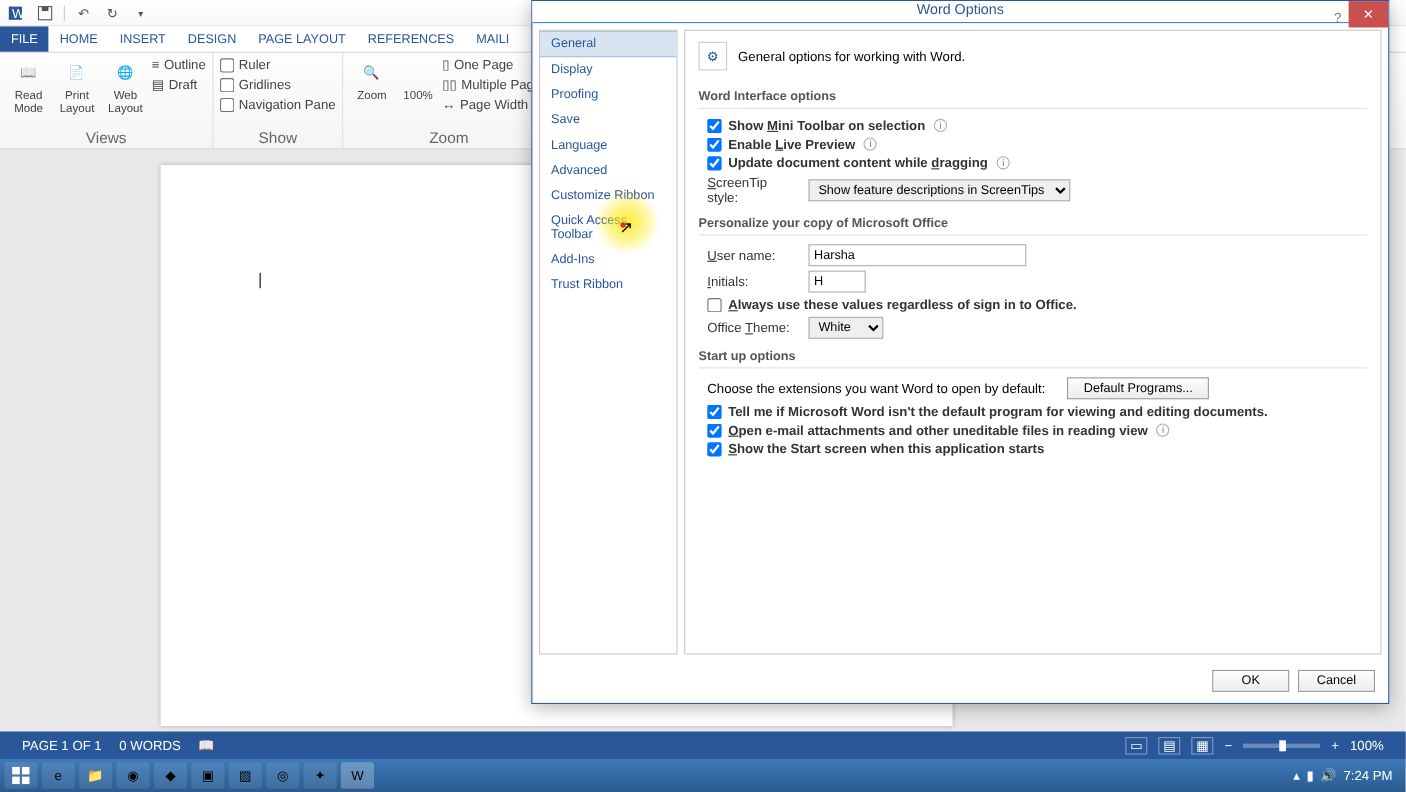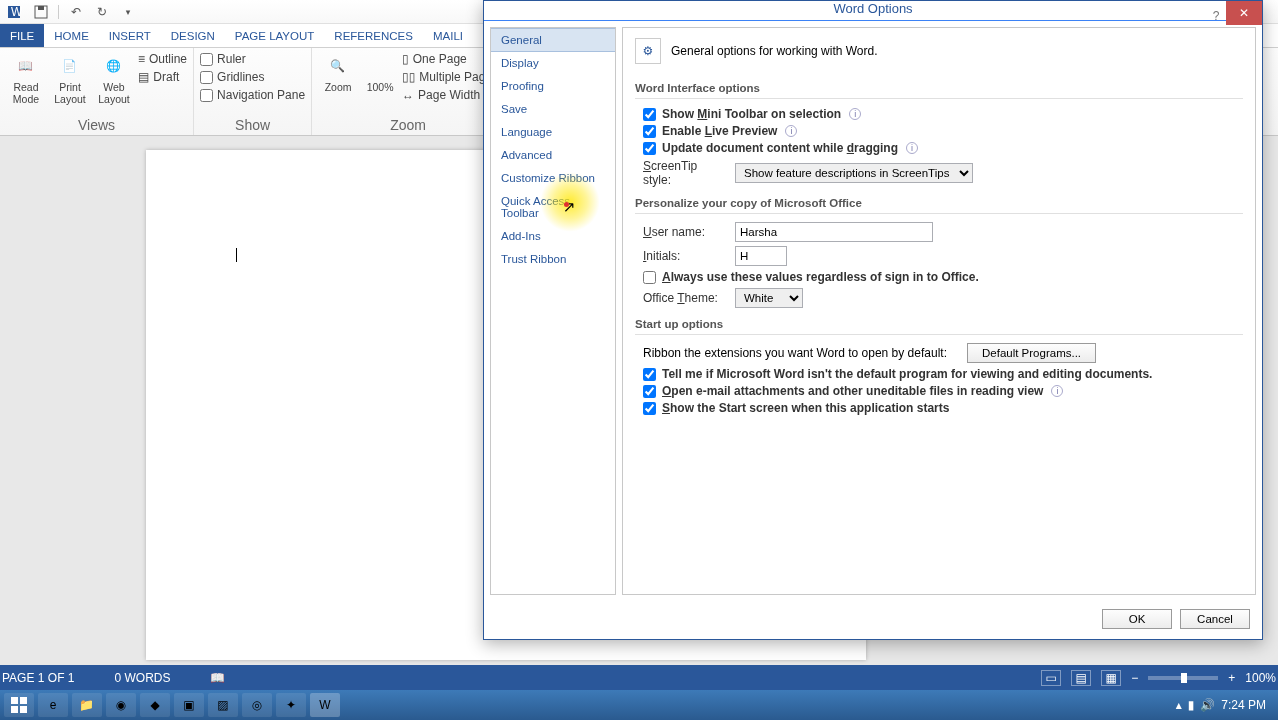--- a/index.html
+++ b/index.html
@@ -26,21 +26,21 @@
 .chkcol { display: flex; flex-direction: column; justify-content: flex-start; gap: 4px; padding-top: 2px; }
 .chkrow { display: flex; align-items: center; gap: 4px; font-size: 11.5px; color: #444; cursor: pointer; }
 .chkrow input { width: 13px; height: 13px; }
 
 
 .docarea { position: absolute; top: 136px; left: 0; right: 0; bottom: 25px; background: #e8e8e8; }
 .page { position: absolute; top: 14px; left: 146px; width: 720px; height: 510px; background: #fff; box-shadow: 0 0 4px rgba(0,0,0,.25); }
 .cursor { position: absolute; top: 98px; left: 90px; width: 1px; height: 14px; background: #000; }
 
 
-.statusbar { position: absolute; bottom: 0; left: 0; right: 0; height: 25px; background: #2a579a; color: #fff; display: flex; align-items: center; padding: 0 2px; font-size: 11px; gap: 24px; }
+.statusbar { position: absolute; bottom: 0; left: 0; right: 0; height: 25px; background: #2a579a; color: #fff; display: flex; align-items: center; padding: 0 20px; font-size: 11px; }
 .statusbar .seg { margin-right: 16px; }
 .statusbar .right { margin-left: auto; display: flex; align-items: center; gap: 10px; }
 .statusbar .vbtn { width: 20px; height: 16px; border: 1px solid rgba(255,255,255,.4); display: flex; align-items: center; justify-content: center; cursor: pointer; }
 
 
 .taskbar { position: absolute; bottom: 0; left: 0; right: 0; height: 30px; background: linear-gradient(#3d7ab8,#2a5a8f); display: flex; align-items: center; padding: 0 4px; gap: 4px; z-index: 50; }
 .taskbar .tbtn { width: 30px; height: 24px; background: rgba(255,255,255,.1); display: flex; align-items: center; justify-content: center; cursor: pointer; border-radius: 2px; }
 .taskbar .tray { margin-left: auto; display: flex; align-items: center; gap: 6px; color: #fff; font-size: 10.5px; padding-right: 8px; }
 
 
@@ -299,21 +299,21 @@
           <input type="checkbox" style="">
           <label><u class="ak">A</u>lways use these values regardless of sign in to Office.</label>
         </div>
       <div class="fldrow">
           <span class="lbl">Office <u class="ak">T</u>heme:</span>
           <select style="width:68px"><option>White</option></select>
         </div>
 
       <div class="section-head">Start up options</div>
       <div class="fldrow" style="margin-left:8px">
-          <span style="width:auto;margin-right:8px">Ribbon the extensions you want Word to open by default:</span>
+          <span style="width:auto;margin-right:8px">Choose the extensions you want Word to open by default:</span>
           <button class="btn">Default Programs...</button>
         </div>
       <div class="optrow">
           <input type="checkbox" checked="" style="">
           <label>Tell me if Microsoft Word isn't the default program for viewing and editing documents.</label>
         </div>
       <div class="optrow">
           <input type="checkbox" checked="" style="">
           <label><u class="ak">O</u>pen e-mail attachments and other uneditable files in reading view</label>
           <span class="info">i</span>

